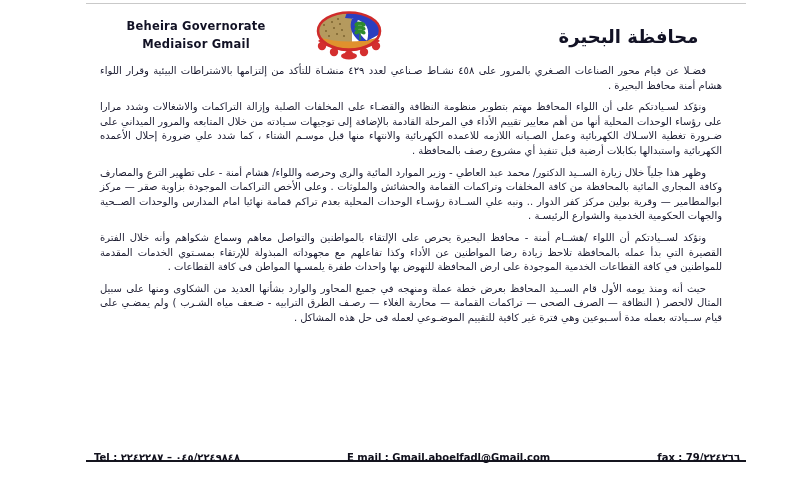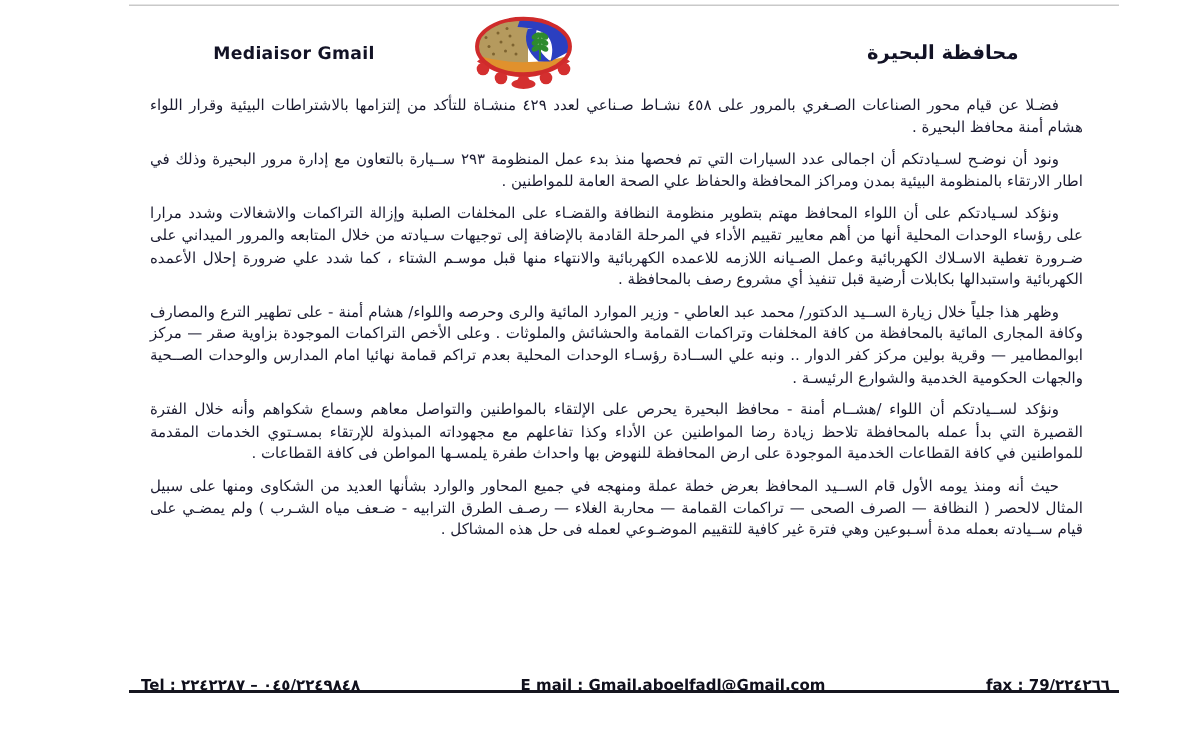--- a/index.html
+++ b/index.html
@@ -7,21 +7,21 @@
     width:800px;height:500px;background:#ffffff;overflow:hidden;
     font-family:"DejaVu Sans",sans-serif;color:#17172b;
   }
   .page{position:relative;width:800px;height:500px;background:#fff;}
   .top-rule{position:absolute;top:3px;left:86px;right:54px;height:1px;background:#c9c9c9;}
   
   .hdr{position:absolute;top:10px;left:86px;right:54px;height:52px;
        display:flex;justify-content:space-between;align-items:center;}
   .hdr-en{width:220px;text-align:center;font-weight:bold;font-size:11.5px;
           line-height:1.55;color:#121225;letter-spacing:.2px;}
-  .hdr-ar{width:235px;text-align:center;font-weight:bold;font-size:13px;
+  .hdr-ar{width:235px;text-align:center;font-weight:bold;font-size:18px;
           line-height:1.5;color:#121225;direction:rtl;}
   .logo{width:76px;height:52px;flex:0 0 auto;margin-right:120px;}
   
   .doc-body{position:absolute;top:64px;left:100px;right:78px;bottom:44px;
             direction:rtl;text-align:justify;font-weight:normal;
             font-size:10px;line-height:14.6px;color:#1b1b30;}
   .doc-body p{margin:0 0 7px 0;text-indent:16px;}
   
   .foot-rule{position:absolute;top:460px;left:86px;right:54px;height:2px;background:#15151f;}
   .foot{position:absolute;top:452px;left:94px;right:60px;display:flex;
@@ -31,20 +31,21 @@
 </style>
 </head>
 <body>
 
 <div class="page">
 
   <div class="top-rule"></div>
 
   <div class="hdr">
     <div class="hdr-en">
+      <div>Beheira Governorate</div>
       <div>Mediaisor Gmail</div>
     </div>
 
     <div class="logo">
       <svg viewBox="0 0 76 52" width="76" height="52" aria-hidden="true">
         <defs>
           <clipPath id="ovalClip">
               <ellipse cx="38" cy="21" rx="31" ry="18.5"></ellipse>
             </clipPath>
         </defs>
@@ -96,21 +97,20 @@
       </svg>
     </div>
 
     <div class="hdr-ar">
       <div>محافظة البحيرة</div>
     </div>
   </div>
 
   <div class="doc-body">
     <p>فضـلا عن قيام محور الصناعات الصـغري بالمرور على ٤٥٨ نشـاط صـناعي لعدد ٤٢٩ منشـاة للتأكد من إلتزامها بالاشتراطات البيئية وقرار اللواء هشام أمنة محافظ البحيرة .</p>
-    <p>ونود أن نوضـح لسـيادتكم أن اجمالى عدد السيارات التي تم فحصها منذ بدء عمل المنظومة ٢٩٣ ســيارة بالتعاون مع إدارة مرور البحيرة وذلك في اطار الارتقاء بالمنظومة البيئية بمدن ومراكز المحافظة والحفاظ علي الصحة العامة للمواطنين .</p>
     <p>ونؤكد لسـيادتكم على أن اللواء المحافظ مهتم بتطوير منظومة النظافة والقضـاء على المخلفات الصلبة وإزالة التراكمات والاشغالات وشدد مرارا على رؤساء الوحدات المحلية أنها من أهم معايير تقييم الأداء في المرحلة القادمة بالإضافة إلى توجيهات سـيادته من خلال المتابعه والمرور الميداني على ضـرورة تغطية الاسـلاك الكهربائية وعمل الصـيانه اللازمه للاعمده الكهربائية والانتهاء منها قبل موسـم الشتاء ، كما شدد علي ضرورة إحلال الأعمده الكهربائية واستبدالها بكابلات أرضية قبل تنفيذ أي مشروع رصف بالمحافظة .</p>
     <p>وظهر هذا جلياً خلال زيارة الســيد الدكتور/ محمد عبد العاطي - وزير الموارد المائية والرى وحرصه واللواء/ هشام أمنة - على تطهير الترع والمصارف وكافة المجارى المائية بالمحافظة من كافة المخلفات وتراكمات القمامة والحشائش والملوثات . وعلى الأخص التراكمات الموجودة بزاوية صقر — مركز ابوالمطامير — وقرية بولين مركز كفر الدوار .. ونبه علي الســادة رؤسـاء الوحدات المحلية بعدم تراكم قمامة نهائيا امام المدارس  والوحدات الصــحية والجهات الحكومية الخدمية والشوارع الرئيسـة .</p>
     <p>ونؤكد لســيادتكم أن اللواء /هشــام أمنة - محافظ البحيرة يحرص على الإلتقاء بالمواطنين والتواصل معاهم وسماع شكواهم وأنه خلال الفترة القصيرة التي بدأ عمله بالمحافظة تلاحظ زيادة رضا المواطنين عن الأداء وكذا تفاعلهم مع مجهوداته المبذولة للإرتقاء بمسـتوي الخدمات المقدمة للمواطنين في كافة القطاعات الخدمية الموجودة على ارض المحافظة  للنهوض بها واحداث طفرة يلمسـها المواطن فى كافة القطاعات .</p>
     <p>حيث أنه ومنذ يومه الأول قام الســيد المحافظ بعرض خطة عملة ومنهجه في جميع المحاور والوارد بشأنها العديد من الشكاوى  ومنها على سبيل المثال لالحصر ( النظافة — الصرف الصحى — تراكمات القمامة — محاربة الغلاء — رصـف الطرق الترابيه - ضـعف مياه الشـرب ) ولم يمضـي على قيام ســيادته بعمله مدة أسـبوعين وهي فترة غير كافية للتقييم الموضـوعي لعمله فى حل هذه المشاكل .</p>
   </div>
 
   <div class="foot-rule"></div>
   <div class="foot">
     <span>Tel : ٠٤٥/٢٢٤٩٨٤٨ – ٢٢٤٢٢٨٧</span>
     <span>E mail : Gmail.aboelfadl@Gmail.com</span>

